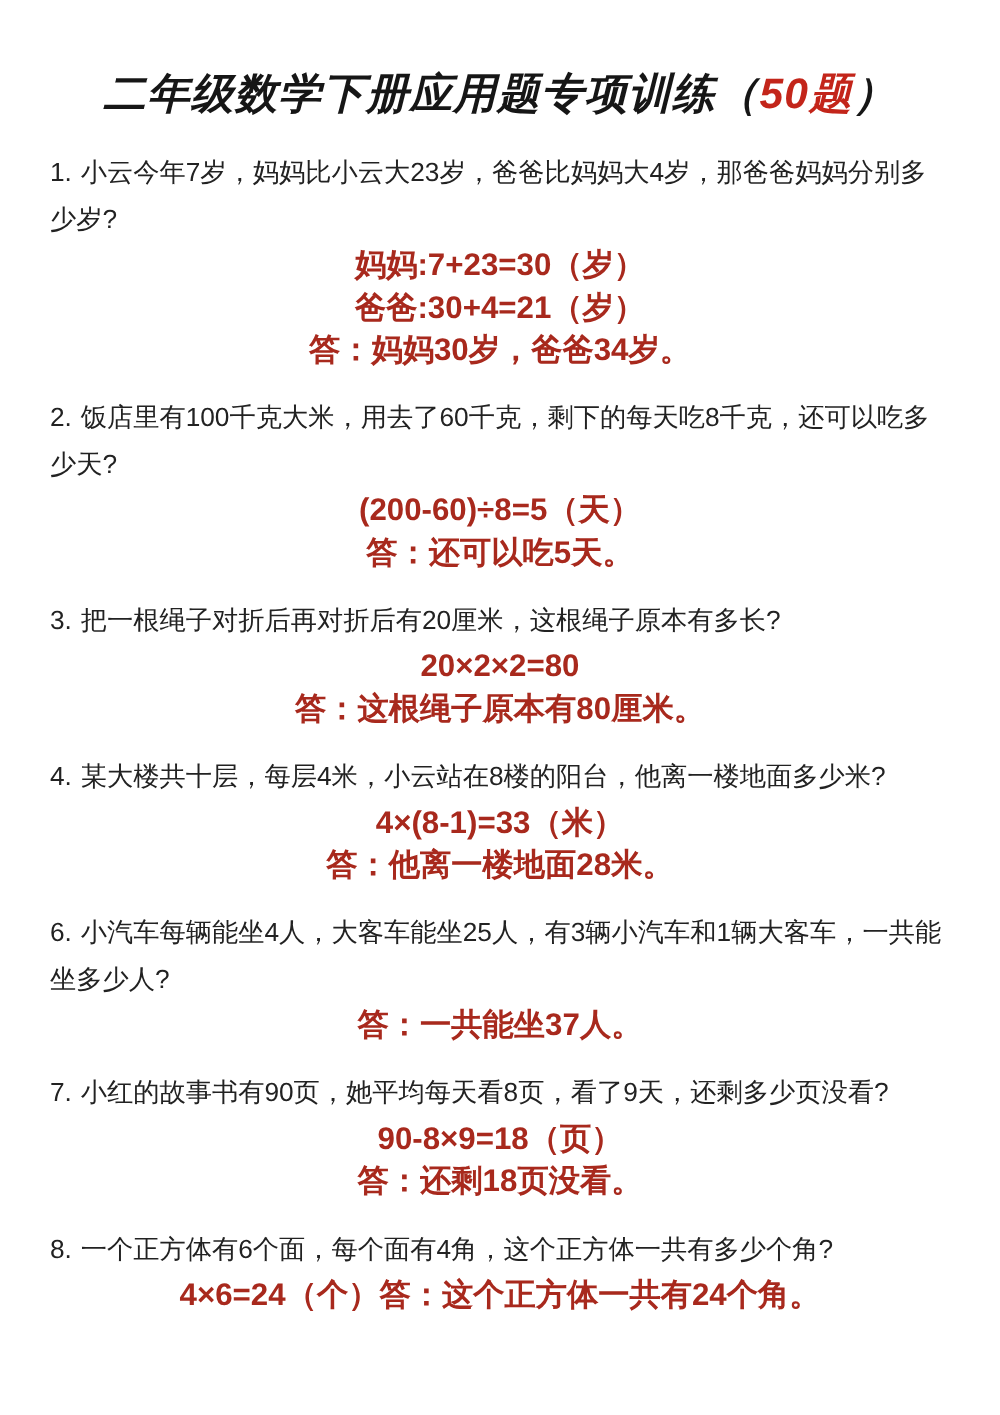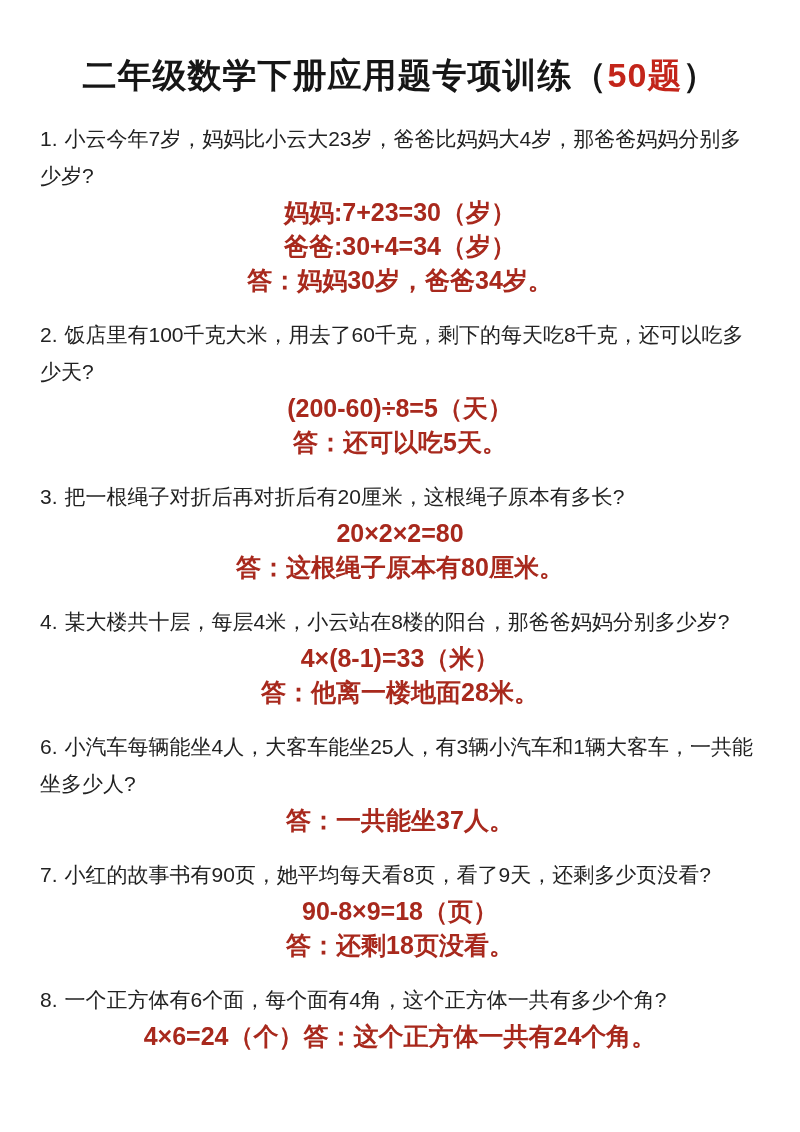--- a/index.html
+++ b/index.html
@@ -22,20 +22,21 @@
   }
   .title {
     margin: 0 0 10px 0;
     font-size: 34px;
     line-height: 50px;
     font-weight: bold;
     text-align: center;
     color: #161616;
     letter-spacing: 1px;
     white-space: nowrap;
+    font-style: italic;
   }
   .title .hl {
     color: #c3251a;
   }
   .question {
     margin: 20px 0 0 0;
     font-size: 21px;
     line-height: 37px;
     color: #222222;
     text-align: left;
@@ -55,38 +56,38 @@
 </head>
 <body>
 
 <div class="page">
 
   <h1 class="title"><span>二年级数学下册应用题专项训练</span><span>（</span><span class="hl">50题</span><span>）</span></h1>
 
   <section class="problem">
     <p class="question"><span class="qnum">1.</span><span>小云今年7岁，妈妈比小云大23岁，爸爸比妈妈大4岁，那爸爸妈妈分别多少岁?</span></p>
     <p class="answer">妈妈:7+23=30（岁）</p>
-    <p class="answer">爸爸:30+4=34（岁）</p>
+    <p class="answer">爸爸:30+4=21（岁）</p>
     <p class="answer">答：妈妈30岁，爸爸34岁。</p>
   </section>
 
   <section class="problem">
     <p class="question"><span class="qnum">2.</span><span>饭店里有100千克大米，用去了60千克，剩下的每天吃8千克，还可以吃多少天?</span></p>
     <p class="answer">(200-60)÷8=5（天）</p>
     <p class="answer">答：还可以吃5天。</p>
   </section>
 
   <section class="problem">
     <p class="question"><span class="qnum">3.</span><span>把一根绳子对折后再对折后有20厘米，这根绳子原本有多长?</span></p>
     <p class="answer">20×2×2=80</p>
     <p class="answer">答：这根绳子原本有80厘米。</p>
   </section>
 
   <section class="problem">
-    <p class="question"><span class="qnum">4.</span><span>某大楼共十层，每层4米，小云站在8楼的阳台，那爸爸妈妈分别多少岁?</span></p>
+    <p class="question"><span class="qnum">4.</span><span>某大楼共十层，每层4米，小云站在8楼的阳台，他离一楼地面多少米?</span></p>
     <p class="answer">4×(8-1)=33（米）</p>
     <p class="answer">答：他离一楼地面28米。</p>
   </section>
 
 
   <section class="problem">
     <p class="question"><span class="qnum">6.</span><span>小汽车每辆能坐4人，大客车能坐25人，有3辆小汽车和1辆大客车，一共能坐多少人?</span></p>
     <p class="answer">答：一共能坐37人。</p>
   </section>
 

